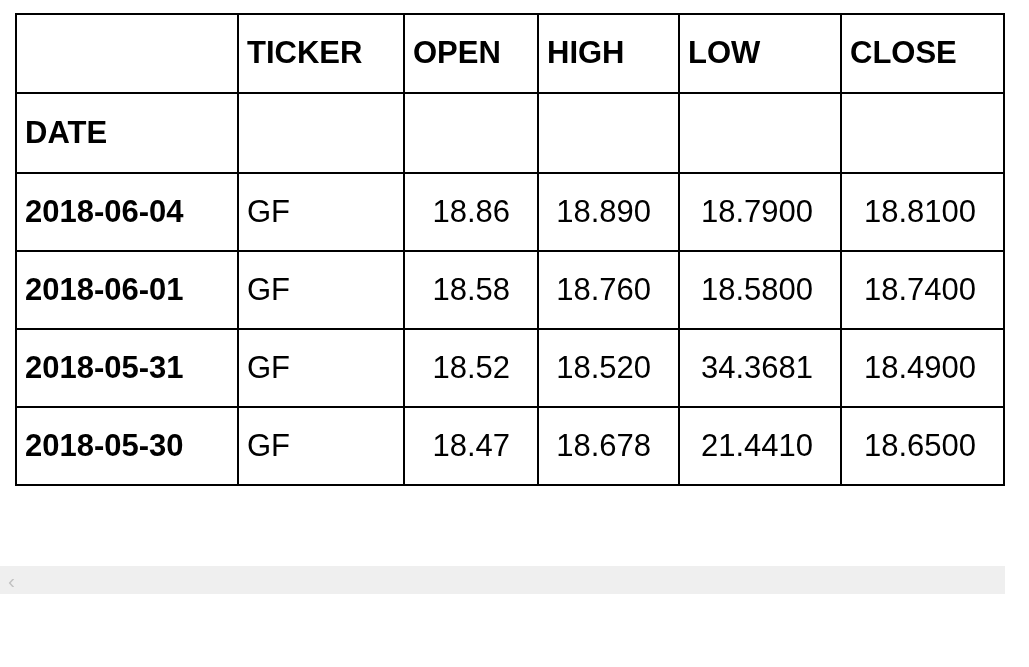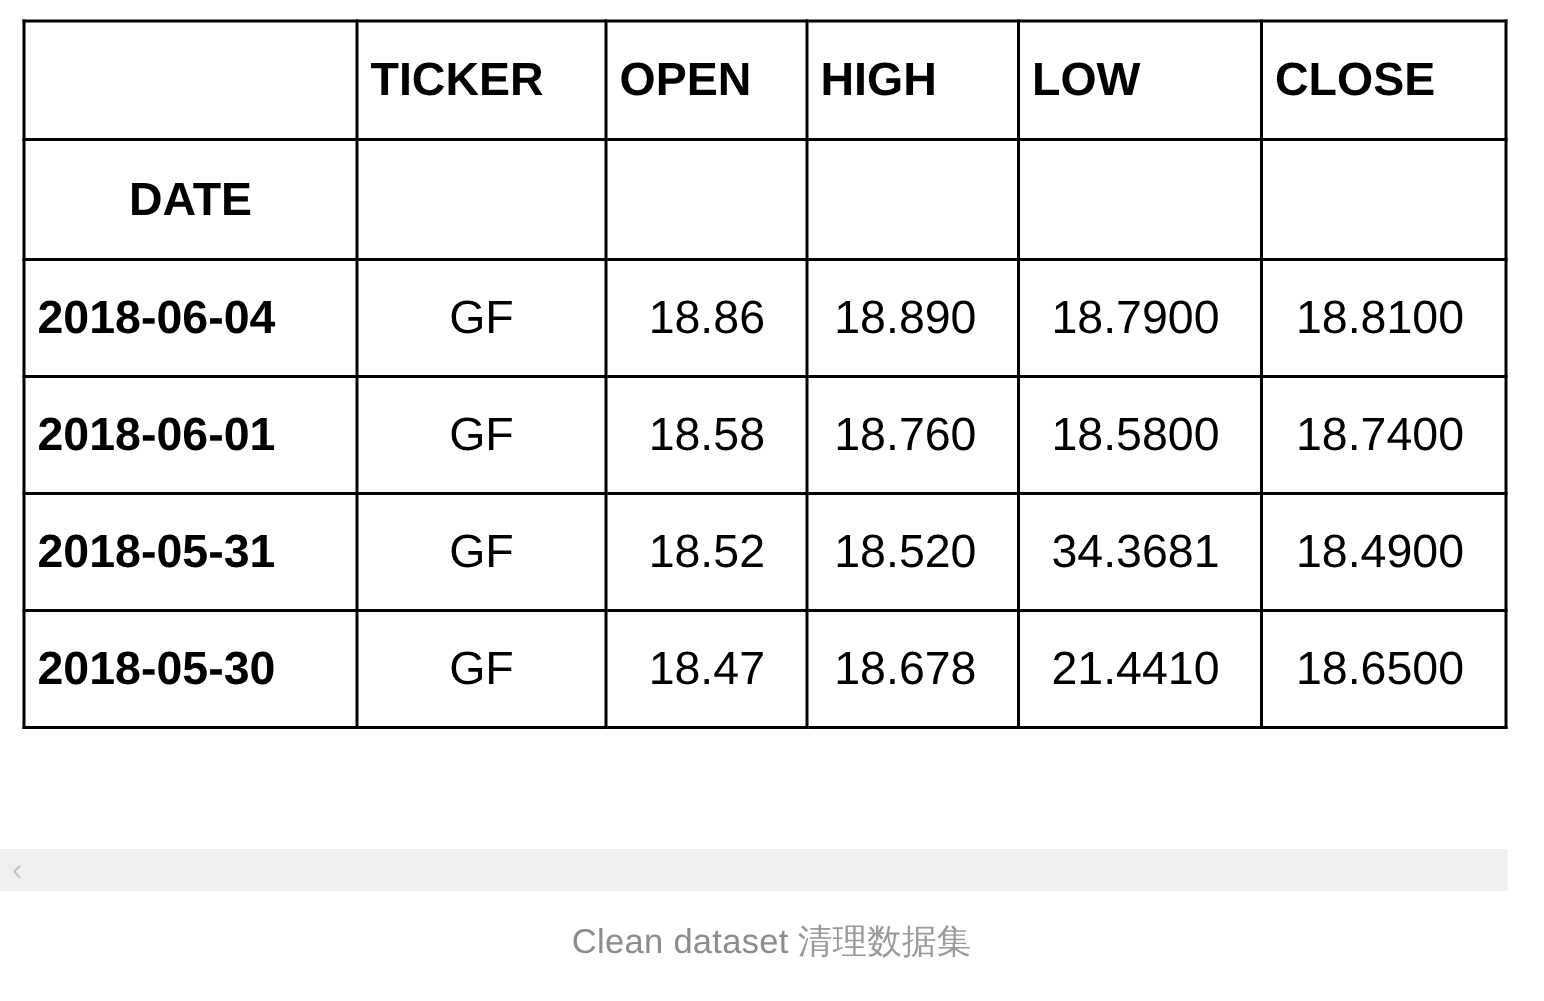--- a/index.html
+++ b/index.html
@@ -61,32 +61,32 @@
   tr.header-row th {
     font-weight: bold;
     text-align: left;
     height: 79px;
   }
   tr.header-row th.corner-blank { }
 
   
   tr.index-name-row td {
     font-weight: bold;
-    text-align: center;
+    text-align: left;
     height: 80px;
   }
 
   
   tbody td.idx-cell {
     font-weight: bold;
     text-align: left;
   }
   tbody td.str-cell {
     font-weight: normal;
-    text-align: center;
+    text-align: left;
   }
   tbody td.num-cell {
     font-weight: normal;
     text-align: right;
     padding-right: 27px;
   }
 
   
   .hscrollbar {
     position: absolute;
@@ -189,17 +189,14 @@
           <td class="num-cell">18.6500</td>
         </tr>
       </tbody>
     </table>
   </div>
 
   <div class="hscrollbar">
     <span class="scroll-arrow-left">‹</span>
   </div>
 
-  <div class="caption">
-    <span class="cap-en">Clean dataset</span><span class="cap-zh">清理数据集</span>
-  </div>
 
 </div>
 
 </body></html>

